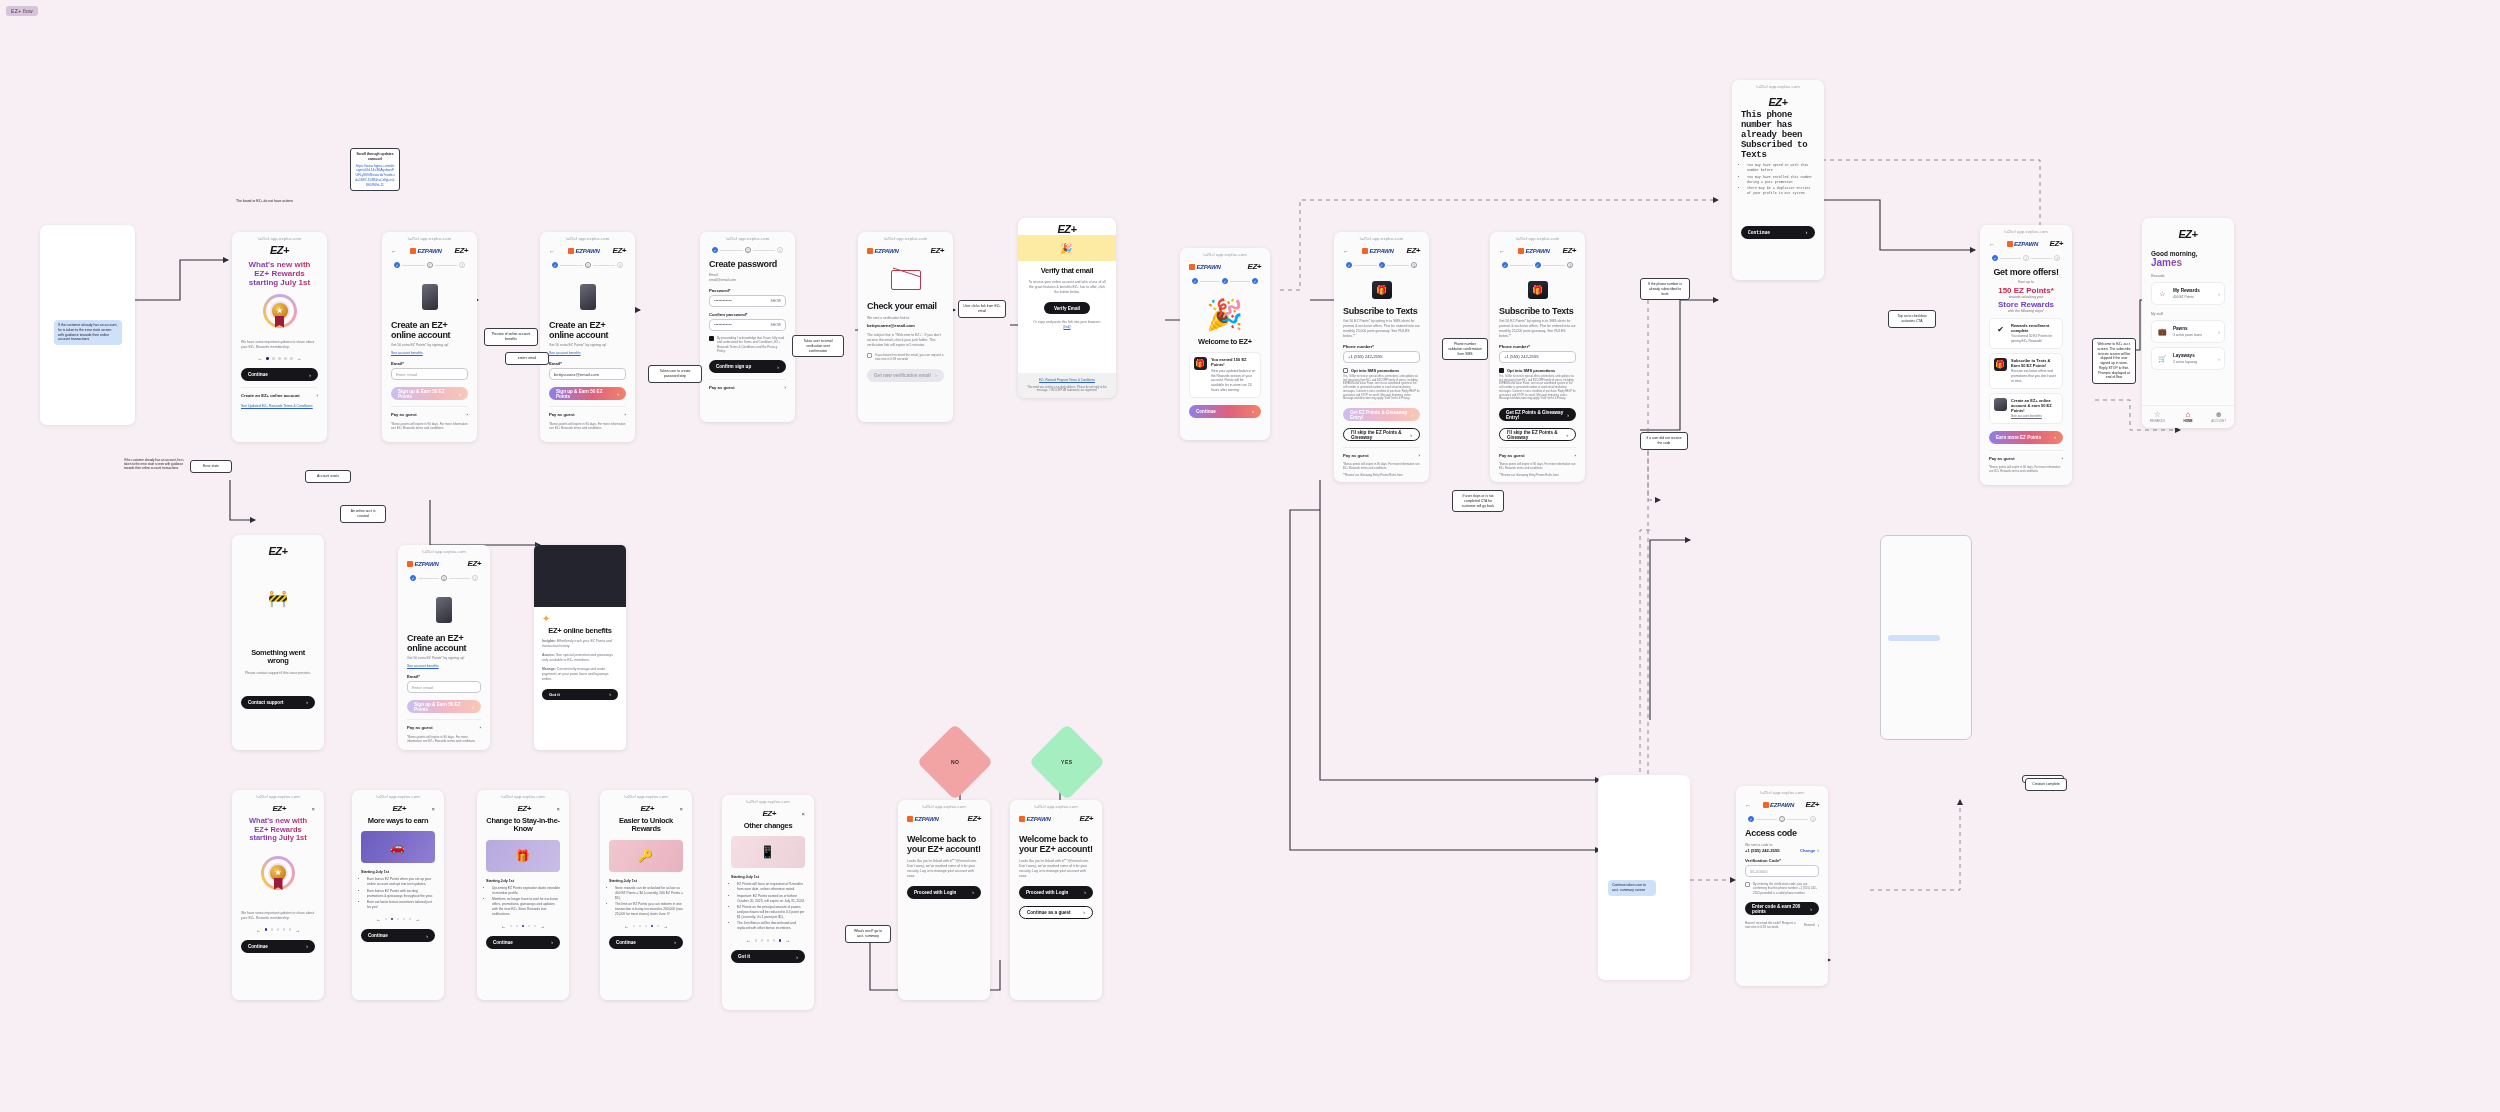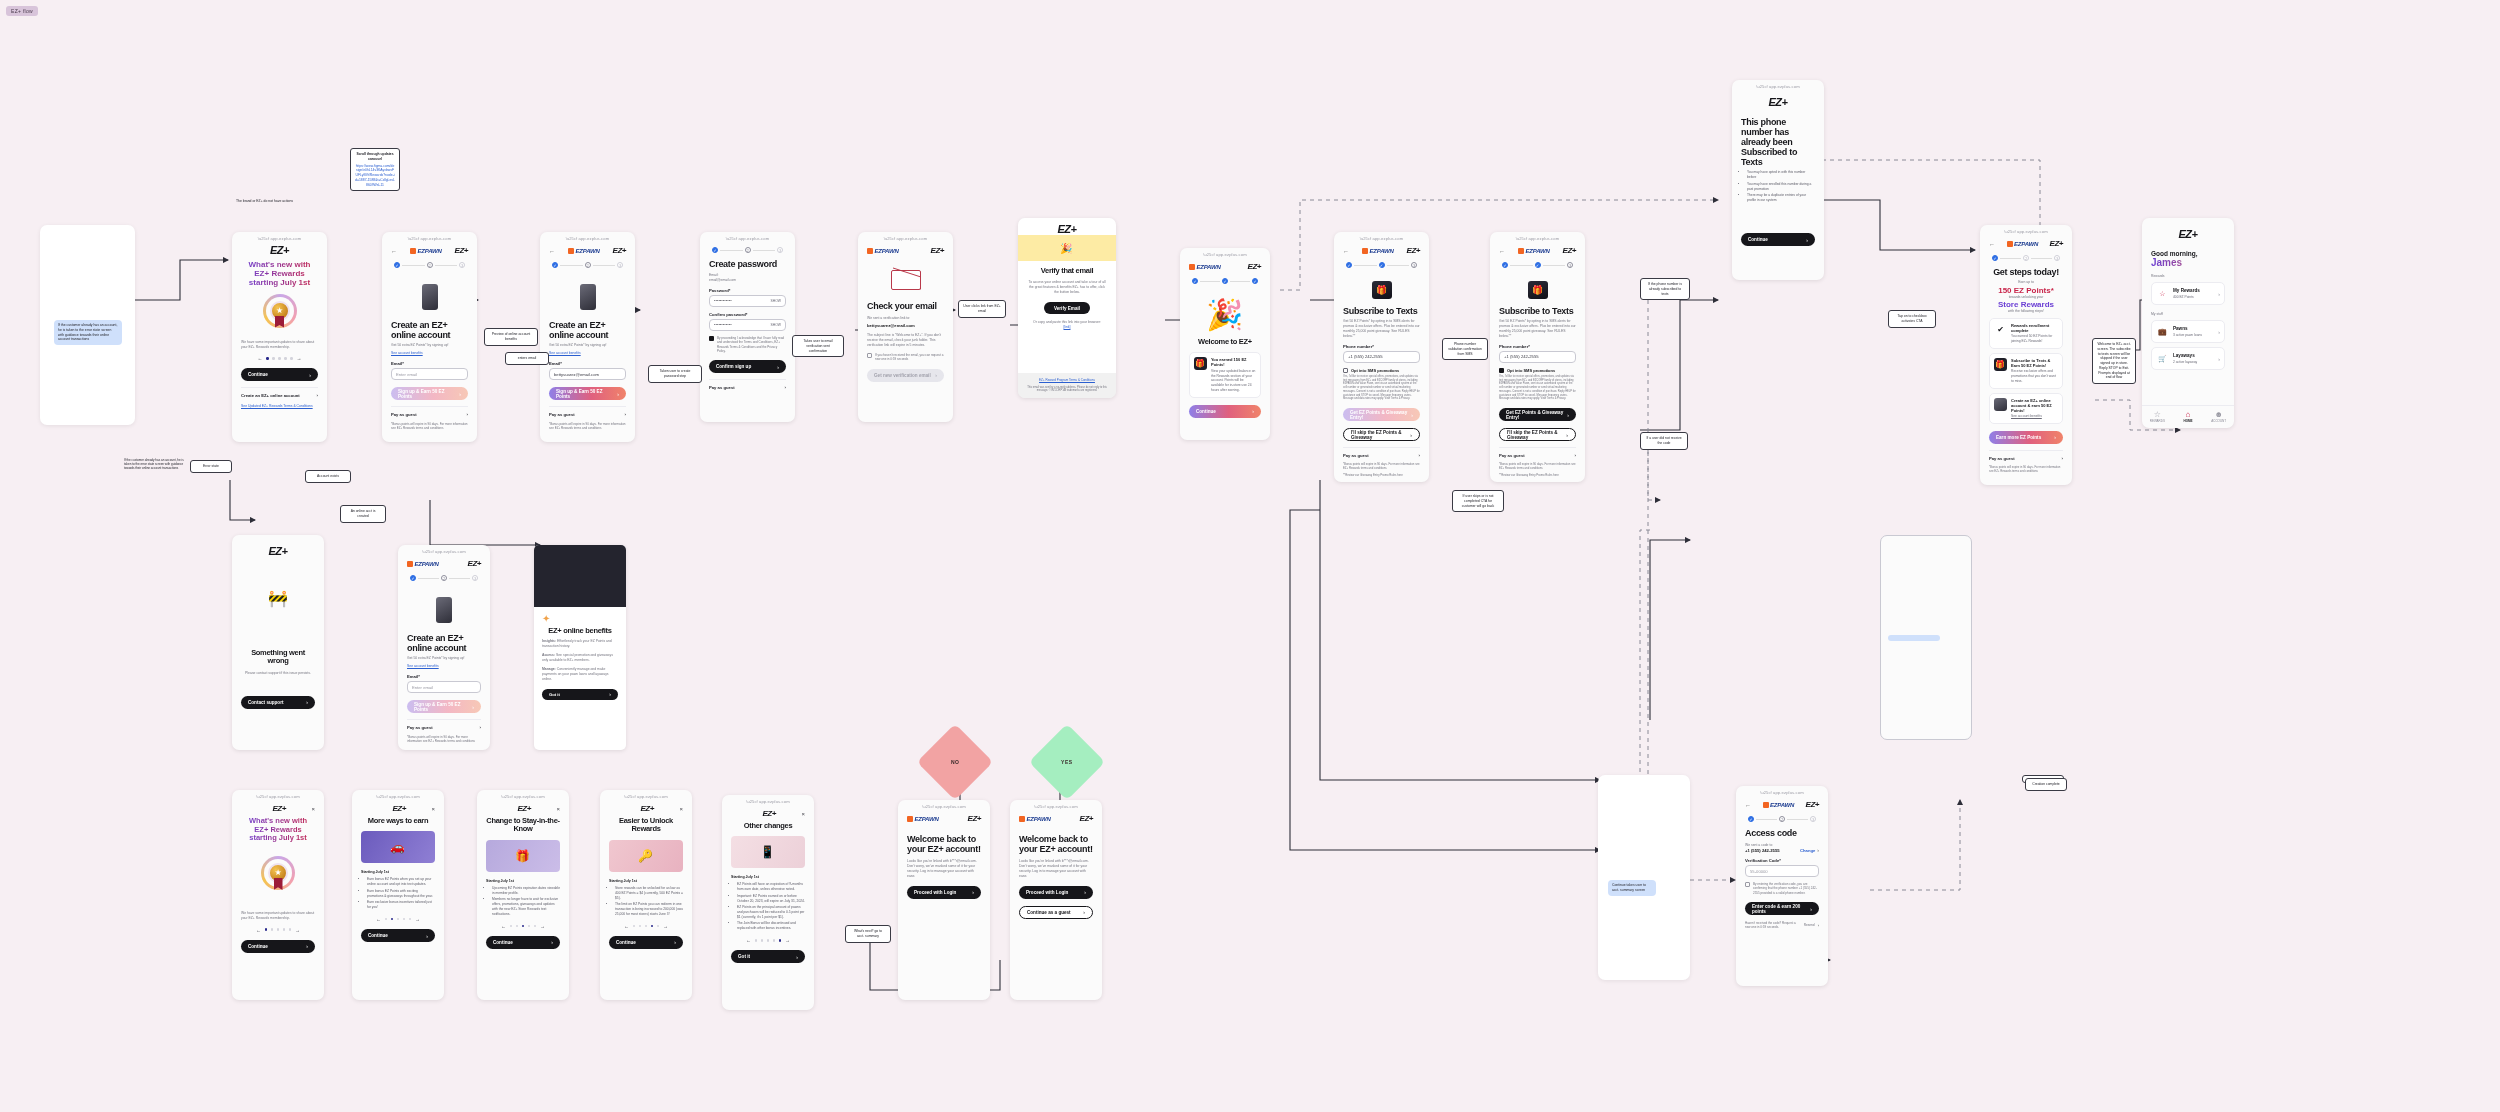--- a/index.html
+++ b/index.html
@@ -549,21 +549,21 @@
       <div class="tiny" style="font-size:2.8px;margin-top:3px;">**Review our Giveaway Entry Promo Rules here</div>
     </div>
   </div>
 
   <div class="frame" style="left:1732px;top:80px;width:92px;height:200px;">
 
     <div class="urlbar"><span class="dot">\u25cf</span> <span>app.ezplus.com</span></div>
     <div style="text-align:center;">
       <span class="ezplus ezplus-big">EZ+</span>
     </div>
-    <div class="pad" style="margin-top:7px;">
+    <div class="pad" style="margin-top:0;font-family:Liberation Mono, monospace;">
       <h1 class="t">This phone number has already been Subscribed to Texts</h1>
       <ul class="bullets">
         <li>You may have opted in with this number before</li>
         <li>You may have enrolled this number during a past promotion</li>
         <li>There may be a duplicate entries of your profile in our system</li>
       </ul>
       <div class="btn" style="margin-top:30px;">
           <span>Continue</span>
           <span class="chev">›</span>
         </div>
@@ -632,21 +632,21 @@
       <span class="ezplus">EZ+</span>
     </div>
     <div class="steps">
       <span class="s done">✓</span>
         <span class="line"></span>
         <span class="s">2</span>
         <span class="line"></span>
         <span class="s">3</span>
     </div>
     <div class="pad" style="text-align:center;">
-      <h1 class="t">Get steps today!</h1>
+      <h1 class="t">Get more offers!</h1>
       <div class="tiny" style="margin-top:3px;">Earn up to</div>
       <div style="font-size:8px;font-weight:700;color:#c8254a;margin-top:1px;">150 EZ Points*</div>
       <div class="tiny">towards unlocking your</div>
       <div style="font-size:8px;font-weight:700;color:#6b3fd4;">Store Rewards</div>
       <div class="tiny">with the following steps!</div>
 
       <div class="icard" style="text-align:left;">
         <span class="ic" style="color:#16161a;">✔</span>
         <div>
             <h4>Rewards enrollment complete</h4>

